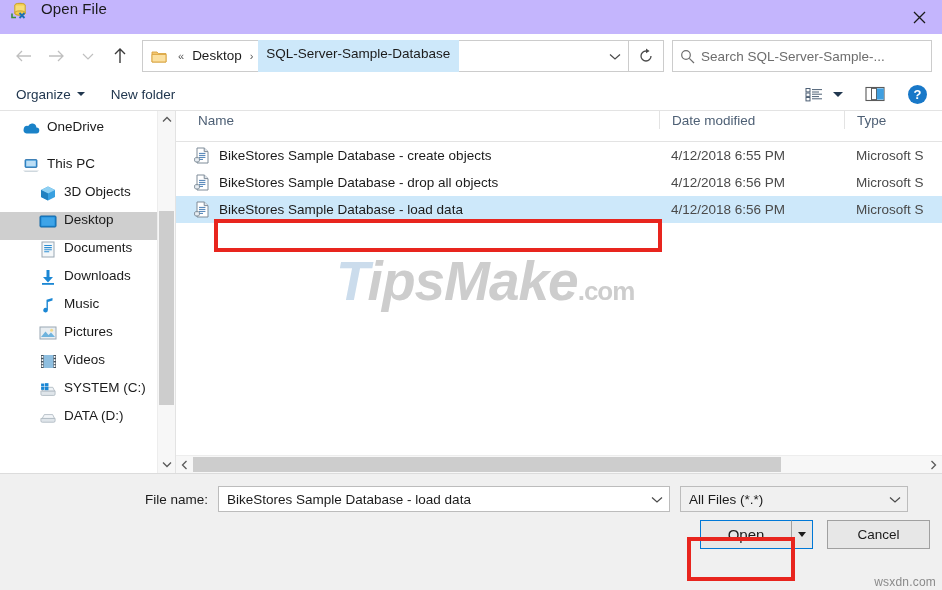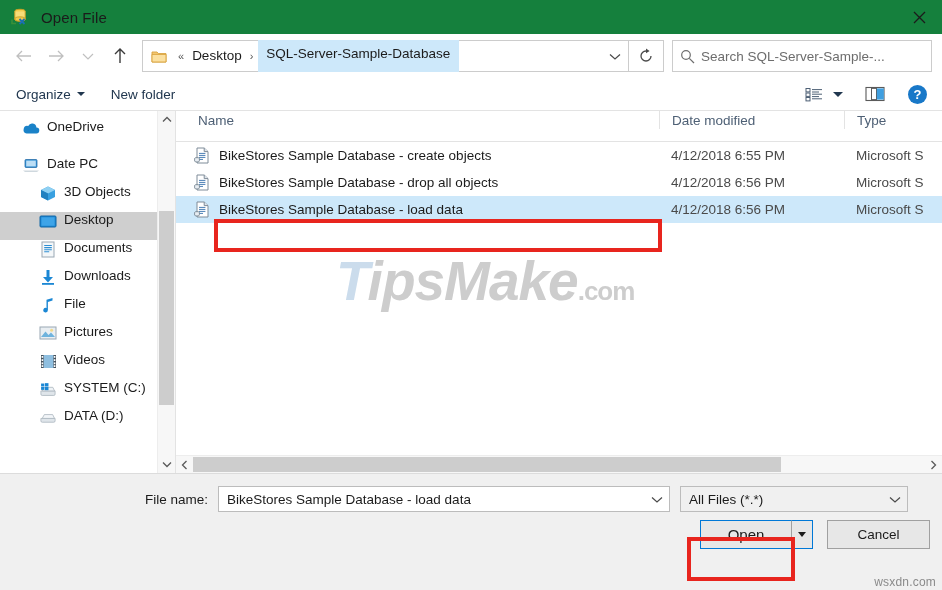--- a/index.html
+++ b/index.html
@@ -13,22 +13,22 @@
     color: #1b1b1b;
     overflow: hidden;
     position: relative;
     -webkit-font-smoothing: antialiased;
   }
 
   
   .titlebar {
     height: 34px;
     display: flex;
-    align-items: center;
-    background: #15803d;
+    align-items: flex-start;
+    background: #c4b5fd;
     position: relative;
   }
   .title-icon {
     width: 22px; height: 22px;
     margin-left: 10px; margin-right: 9px;
     position: relative;
     flex: none;
   }
   .title-text {
     font-size: 15px;
@@ -563,21 +563,21 @@
         </div>
         <div class="side-gap"></div>
         <div class="side-item lvl0">
           <span class="side-ico">
             <svg width="18" height="15" viewBox="0 0 18 15">
               <rect x="3" y="1.5" width="12" height="8" rx="1" fill="#2f8fd4" stroke="#2b6ea8" stroke-width=".8"></rect>
               <rect x="4.2" y="2.6" width="9.6" height="5.8" fill="#bcdef5"></rect>
               <path d="M1 12.5 h16 l-2 1.6 H3 Z" fill="#cfd8de"></path>
             </svg>
           </span>
-          <span>Date PC</span>
+          <span>This PC</span>
         </div>
         <div class="side-item lvl1">
           <span class="side-ico">
             <svg width="18" height="17" viewBox="0 0 18 17">
               <path d="M9 1.5 L16 5 V12 L9 15.5 L2 12 V5 Z" fill="#39a0e0"></path>
               <path d="M9 1.5 L16 5 L9 8.5 L2 5 Z" fill="#8fd0f2"></path>
               <path d="M9 8.5 V15.5 L2 12 V5 Z" fill="#2281c0"></path>
             </svg>
           </span>
           <span>3D Objects</span>
@@ -609,21 +609,21 @@
             </svg>
           </span>
           <span>Downloads</span>
         </div>
         <div class="side-item lvl1">
           <span class="side-ico">
             <svg width="14" height="16" viewBox="0 0 14 16">
               <path d="M11.5 1 L5.5 2.8 V11 a2.3 2.3 0 1 0 1.4 2.1 V5 L11.5 3.6 Z" fill="#1b87d4"></path>
             </svg>
           </span>
-          <span>File</span>
+          <span>Music</span>
         </div>
         <div class="side-item lvl1">
           <span class="side-ico">
             <svg width="18" height="14" viewBox="0 0 18 14">
               <rect x="1" y="1" width="16" height="12" fill="#e9eef2" stroke="#9aa8b4" stroke-width="1"></rect>
               <path d="M2 11 L6.5 5.5 L9.5 9 L12 6.5 L16 11 Z" fill="#6fb3dd"></path>
               <circle cx="12.6" cy="4.2" r="1.5" fill="#f0d98a"></circle>
             </svg>
           </span>
           <span>Pictures</span>

